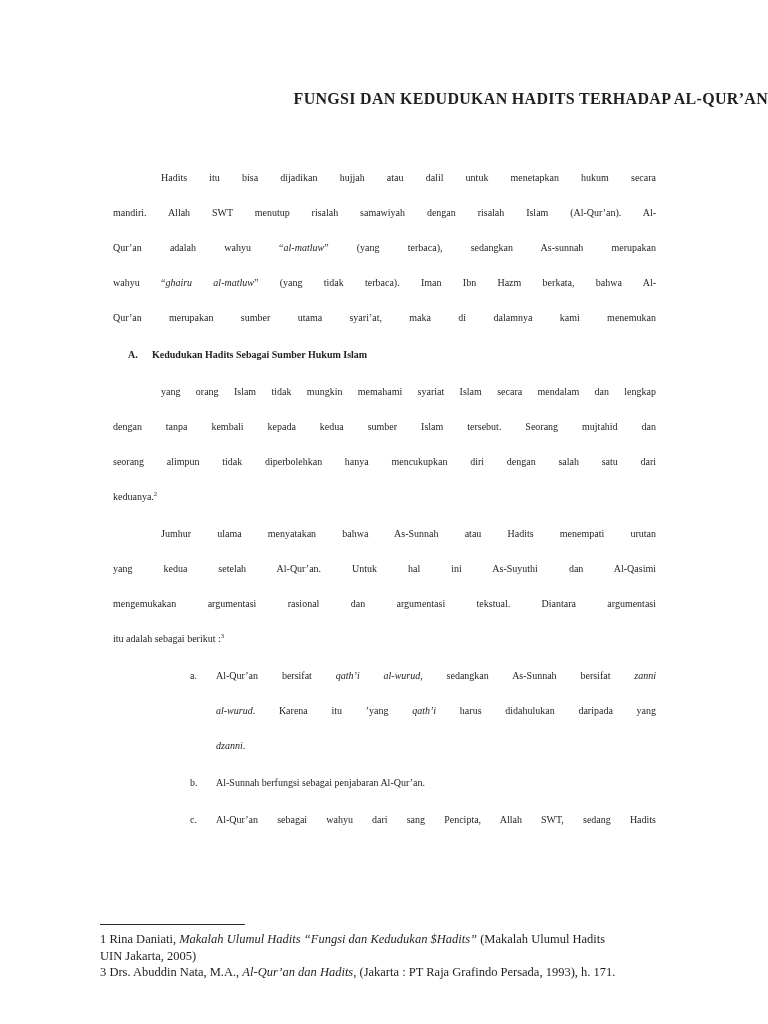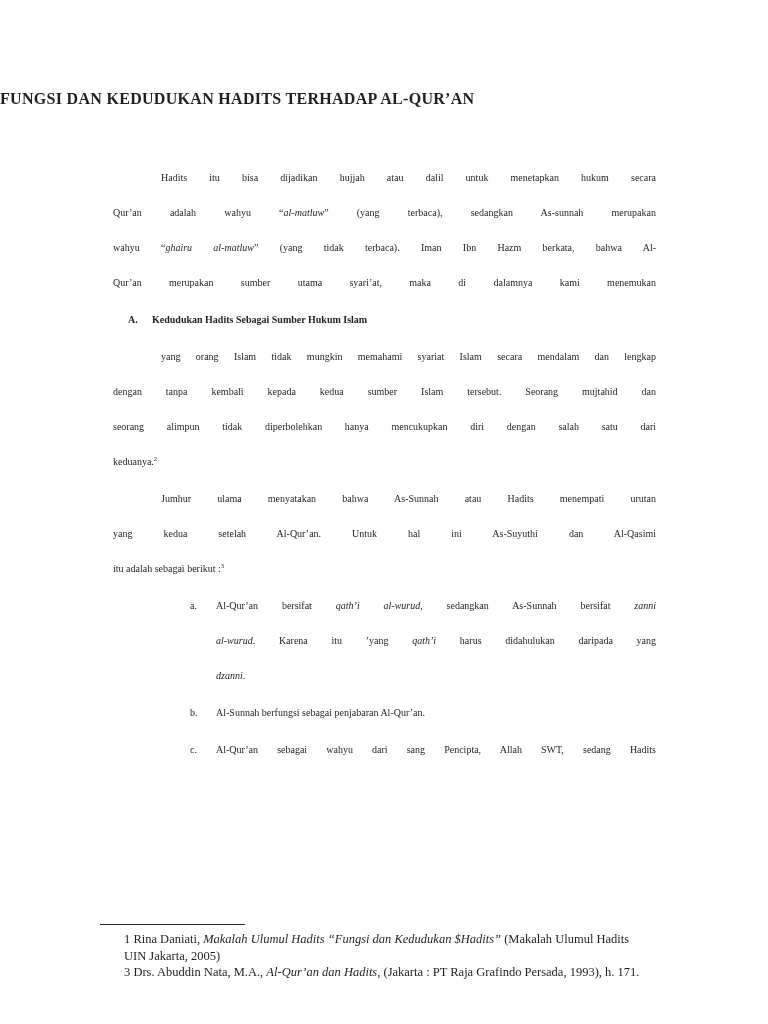--- a/index.html
+++ b/index.html
@@ -14,21 +14,21 @@
     background: #ffffff;
     font-family: "Liberation Serif", "DejaVu Serif", serif;
     color: #1f1f1f;
     overflow: hidden;
   }
   .title {
     position: absolute;
     left: 0;
     top: 90px;
     width: 768px;
-    text-align: left;
+    text-align: right;
     font-weight: bold;
     font-size: 16px;
     letter-spacing: 0.3px;
   }
   .doc {
     position: absolute;
     left: 113px;
     top: 160px;
     width: 543px;
     font-size: 10px;
@@ -83,33 +83,33 @@
   .fn-rule {
     width: 145px;
     height: 0;
     border-top: 1.6px solid #2a2a2a;
     margin-bottom: 6px;
   }
   .footnotes .line {
     line-height: 16.5px;
     text-align: left;
     text-align-last: left;
-    margin-left: 24px;
   }
 </style>
 </head>
 <body>
 
 <div class="page">
   <div class="title">FUNGSI DAN KEDUDUKAN HADITS TERHADAP AL-QUR’AN</div>
 
   <div class="doc">
       <div class="block p">
         <div class="btext">
           <div class="line fill"><span>Hadits itu bisa dijadikan hujjah atau dalil untuk menetapkan hukum secara</span></div>
+          <div class="line fill"><span>mandiri. Allah SWT menutup risalah samawiyah dengan risalah Islam (Al-Qur’an). Al-</span></div>
           <div class="line fill"><span>Qur’an adalah wahyu “</span><span class="it">al-matluw</span><span>” (yang terbaca), sedangkan As-sunnah merupakan</span></div>
           <div class="line fill"><span>wahyu “</span><span class="it">ghairu al-matluw</span><span>” (yang tidak terbaca). Iman Ibn Hazm berkata, bahwa Al-</span></div>
           <div class="line fill"><span>Qur’an merupakan sumber utama syari’at, maka di dalamnya kami menemukan</span></div>
         </div>
       </div>
       <div class="block h">
         <span class="label">A.</span>
         <div class="btext">
           <div class="line"><span>Kedudukan Hadits Sebagai Sumber Hukum Islam</span></div>
         </div>
@@ -119,20 +119,21 @@
           <div class="line fill"><span>yang orang Islam tidak mungkin memahami syariat Islam secara mendalam dan lengkap</span></div>
           <div class="line fill"><span>dengan tanpa kembali kepada kedua sumber Islam tersebut. Seorang mujtahid dan</span></div>
           <div class="line fill"><span>seorang alimpun tidak diperbolehkan hanya mencukupkan diri dengan salah satu dari</span></div>
           <div class="line"><span>keduanya.</span><sup>2</sup></div>
         </div>
       </div>
       <div class="block p">
         <div class="btext">
           <div class="line fill"><span>Jumhur ulama menyatakan bahwa As-Sunnah atau Hadits menempati urutan</span></div>
           <div class="line fill"><span>yang kedua setelah Al-Qur’an. Untuk hal ini As-Suyuthi dan Al-Qasimi</span></div>
+          <div class="line fill"><span>mengemukakan argumentasi rasional dan argumentasi tekstual. Diantara argumentasi</span></div>
           <div class="line"><span>itu adalah sebagai berikut :</span><sup>3</sup></div>
         </div>
       </div>
       <div class="block li">
         <span class="label">a.</span>
         <div class="btext">
           <div class="line fill"><span>Al-Qur’an bersifat </span><span class="it">qath’i al-wurud</span><span>, sedangkan As-Sunnah bersifat </span><span class="it">zanni</span></div>
           <div class="line fill"><span class="it">al-wurud</span><span>. Karena itu ’yang </span><span class="it">qath’i</span><span> harus didahulukan daripada yang</span></div>
           <div class="line"><span class="it">dzanni</span><span>.</span></div>
         </div>

